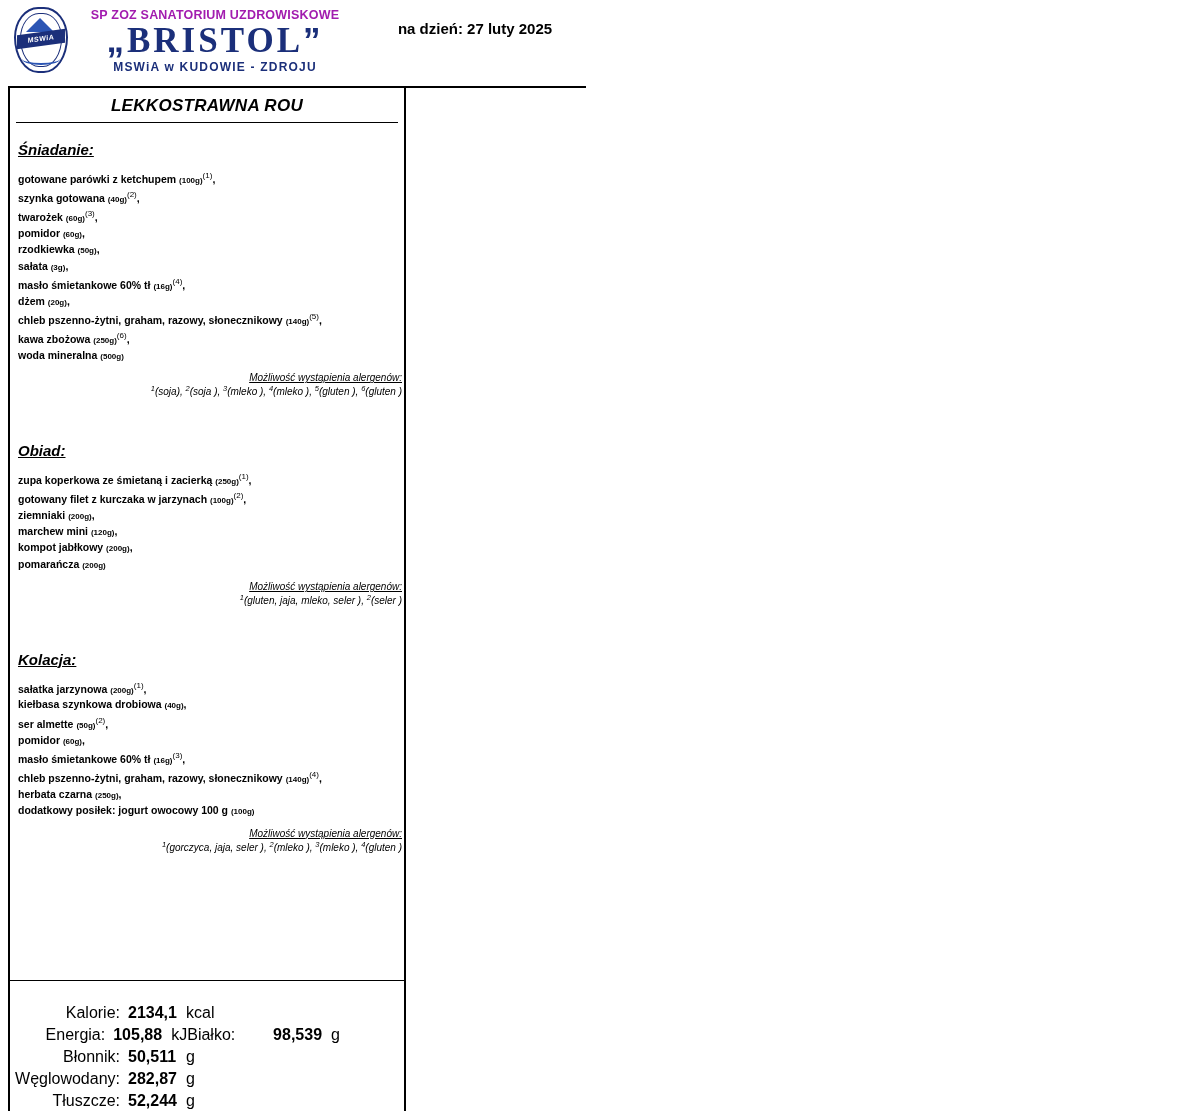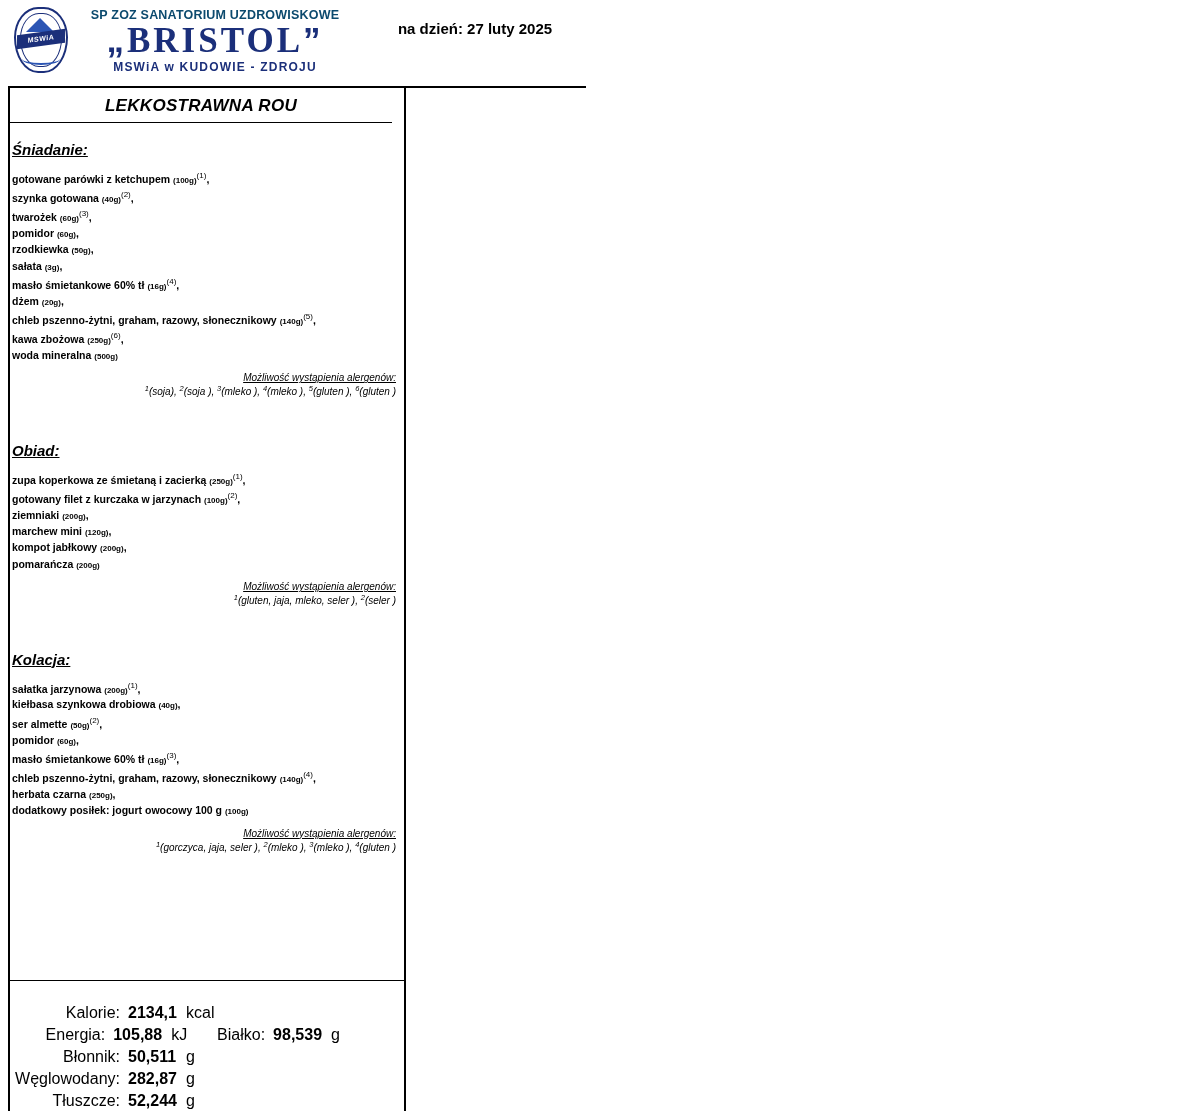--- a/index.html
+++ b/index.html
@@ -98,21 +98,21 @@
   .logo-text {
     position: absolute;
     left: 62px;
     top: 0px;
     width: 290px;
     text-align: center;
   }
   .logo-line1 {
     font-size: 12.5px;
     font-weight: bold;
-    color: #0c4a6e;
+    color: #a21caf;
     letter-spacing: .2px;
     margin-top: 4px;
     font-family: "Liberation Sans", sans-serif;
   }
   .logo-line2 {
     font-size: 35px;
     font-weight: bold;
     color: #1b2f7a;
     letter-spacing: 3px;
     line-height: 36px;
@@ -167,21 +167,21 @@
     left: 404px;
     top: 86px;
     width: 0;
     height: 1025px;
     border-left: 2px solid #000;
   }
 
   
   .diet-col {
     position: absolute;
-    left: 4px;
+    left: 10px;
     top: 88px;
     width: 394px;
   }
   .diet-name {
     text-align: center;
     font-size: 17px;
     font-weight: bold;
     font-style: italic;
     padding: 8px 0 6px 0;
     letter-spacing: .3px;
@@ -267,21 +267,21 @@
     padding-right: 8px;
   }
   .sum-value {
     font-weight: bold;
     min-width: 54px;
     text-align: left;
   }
   .sum-unit { padding-left: 4px; }
   .sum-label2 {
     width: 90px;
-    text-align: right;
+    text-align: left;
     padding-right: 8px;
   }
 </style>
 </head>
 <body>
 
 <div class="header">
 
   <div class="logo-block">
     <div class="logo-emblem">

